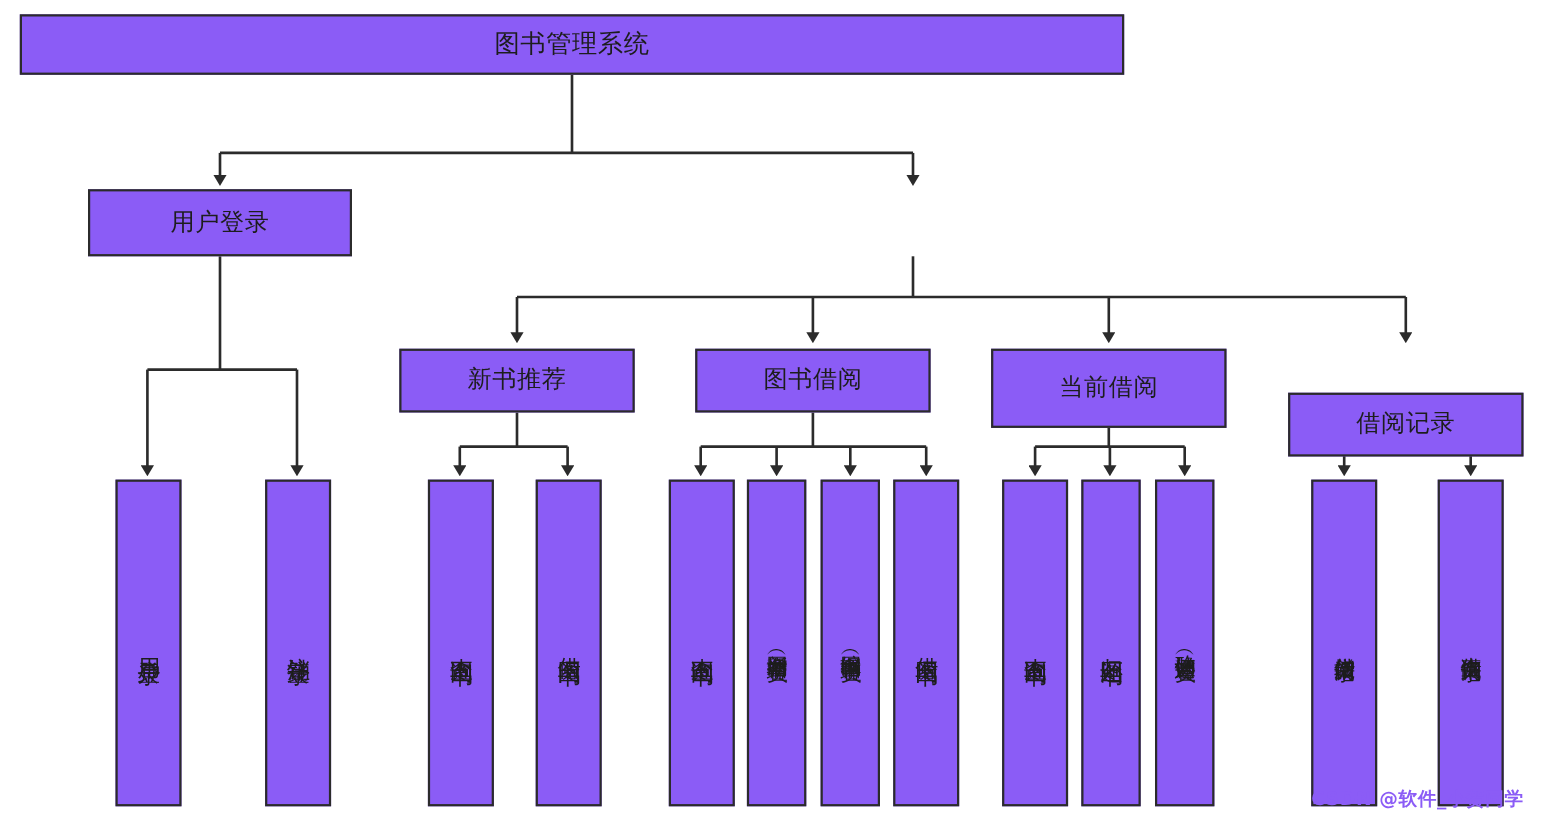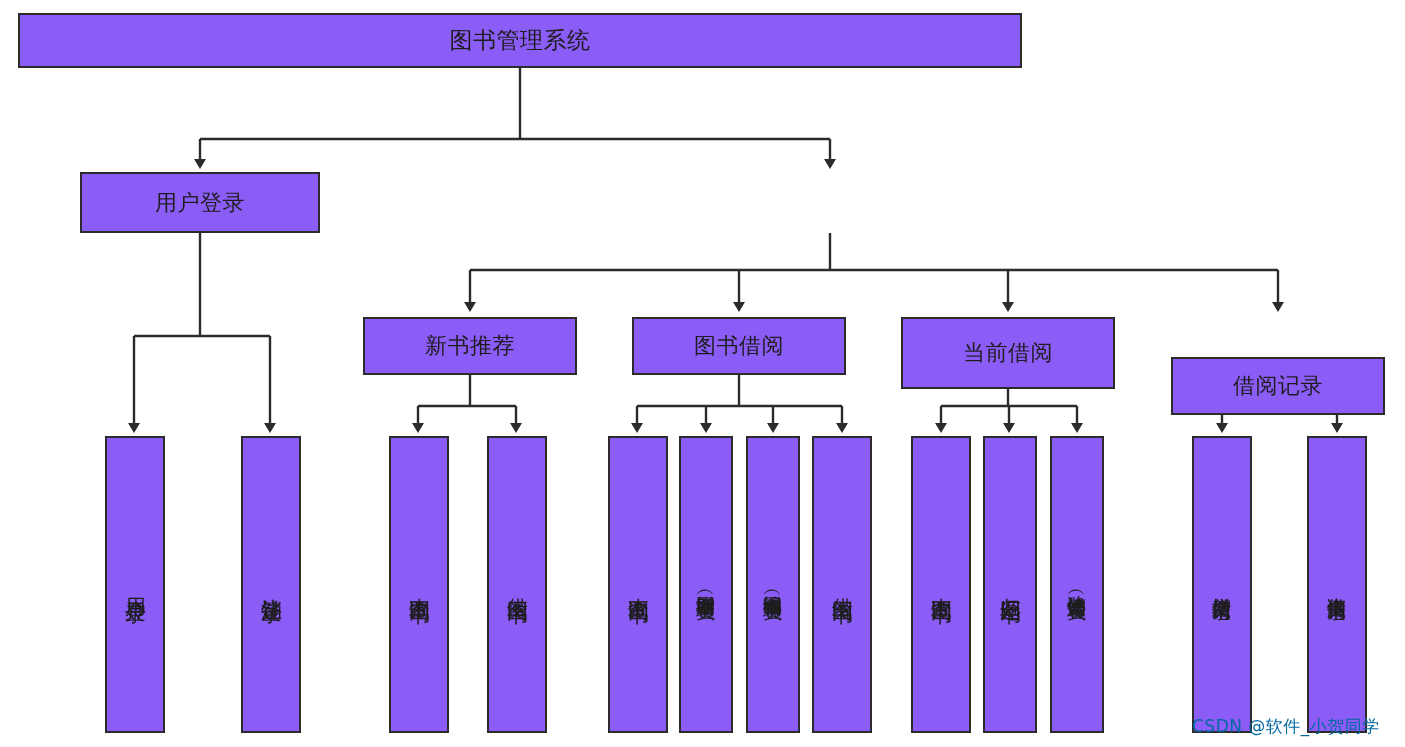--- a/index.html
+++ b/index.html
@@ -62,25 +62,26 @@
     line-height: 1;
     white-space: nowrap;
     max-height: 100%;
   }
   .node.vert.narrow .node-label {
     font-size: 19px;
     letter-spacing: 1px;
   }
   .watermark {
     position: absolute;
-    color: #0369a1;
+    color: #8b5cf6;
     font-size: 17px;
     letter-spacing: 0.5px;
     user-select: none;
     white-space: nowrap;
+    font-weight: bold;
   }
 </style>
 </head>
 <body>
 
 <div id="diagram-root">
 
   <svg class="edges" viewBox="0 0 1405 747" xmlns="http://www.w3.org/2000/svg">
     <defs>
       <marker id="arrow" markerWidth="10" markerHeight="12" refX="1" refY="6" orient="auto" markerUnits="userSpaceOnUse">

